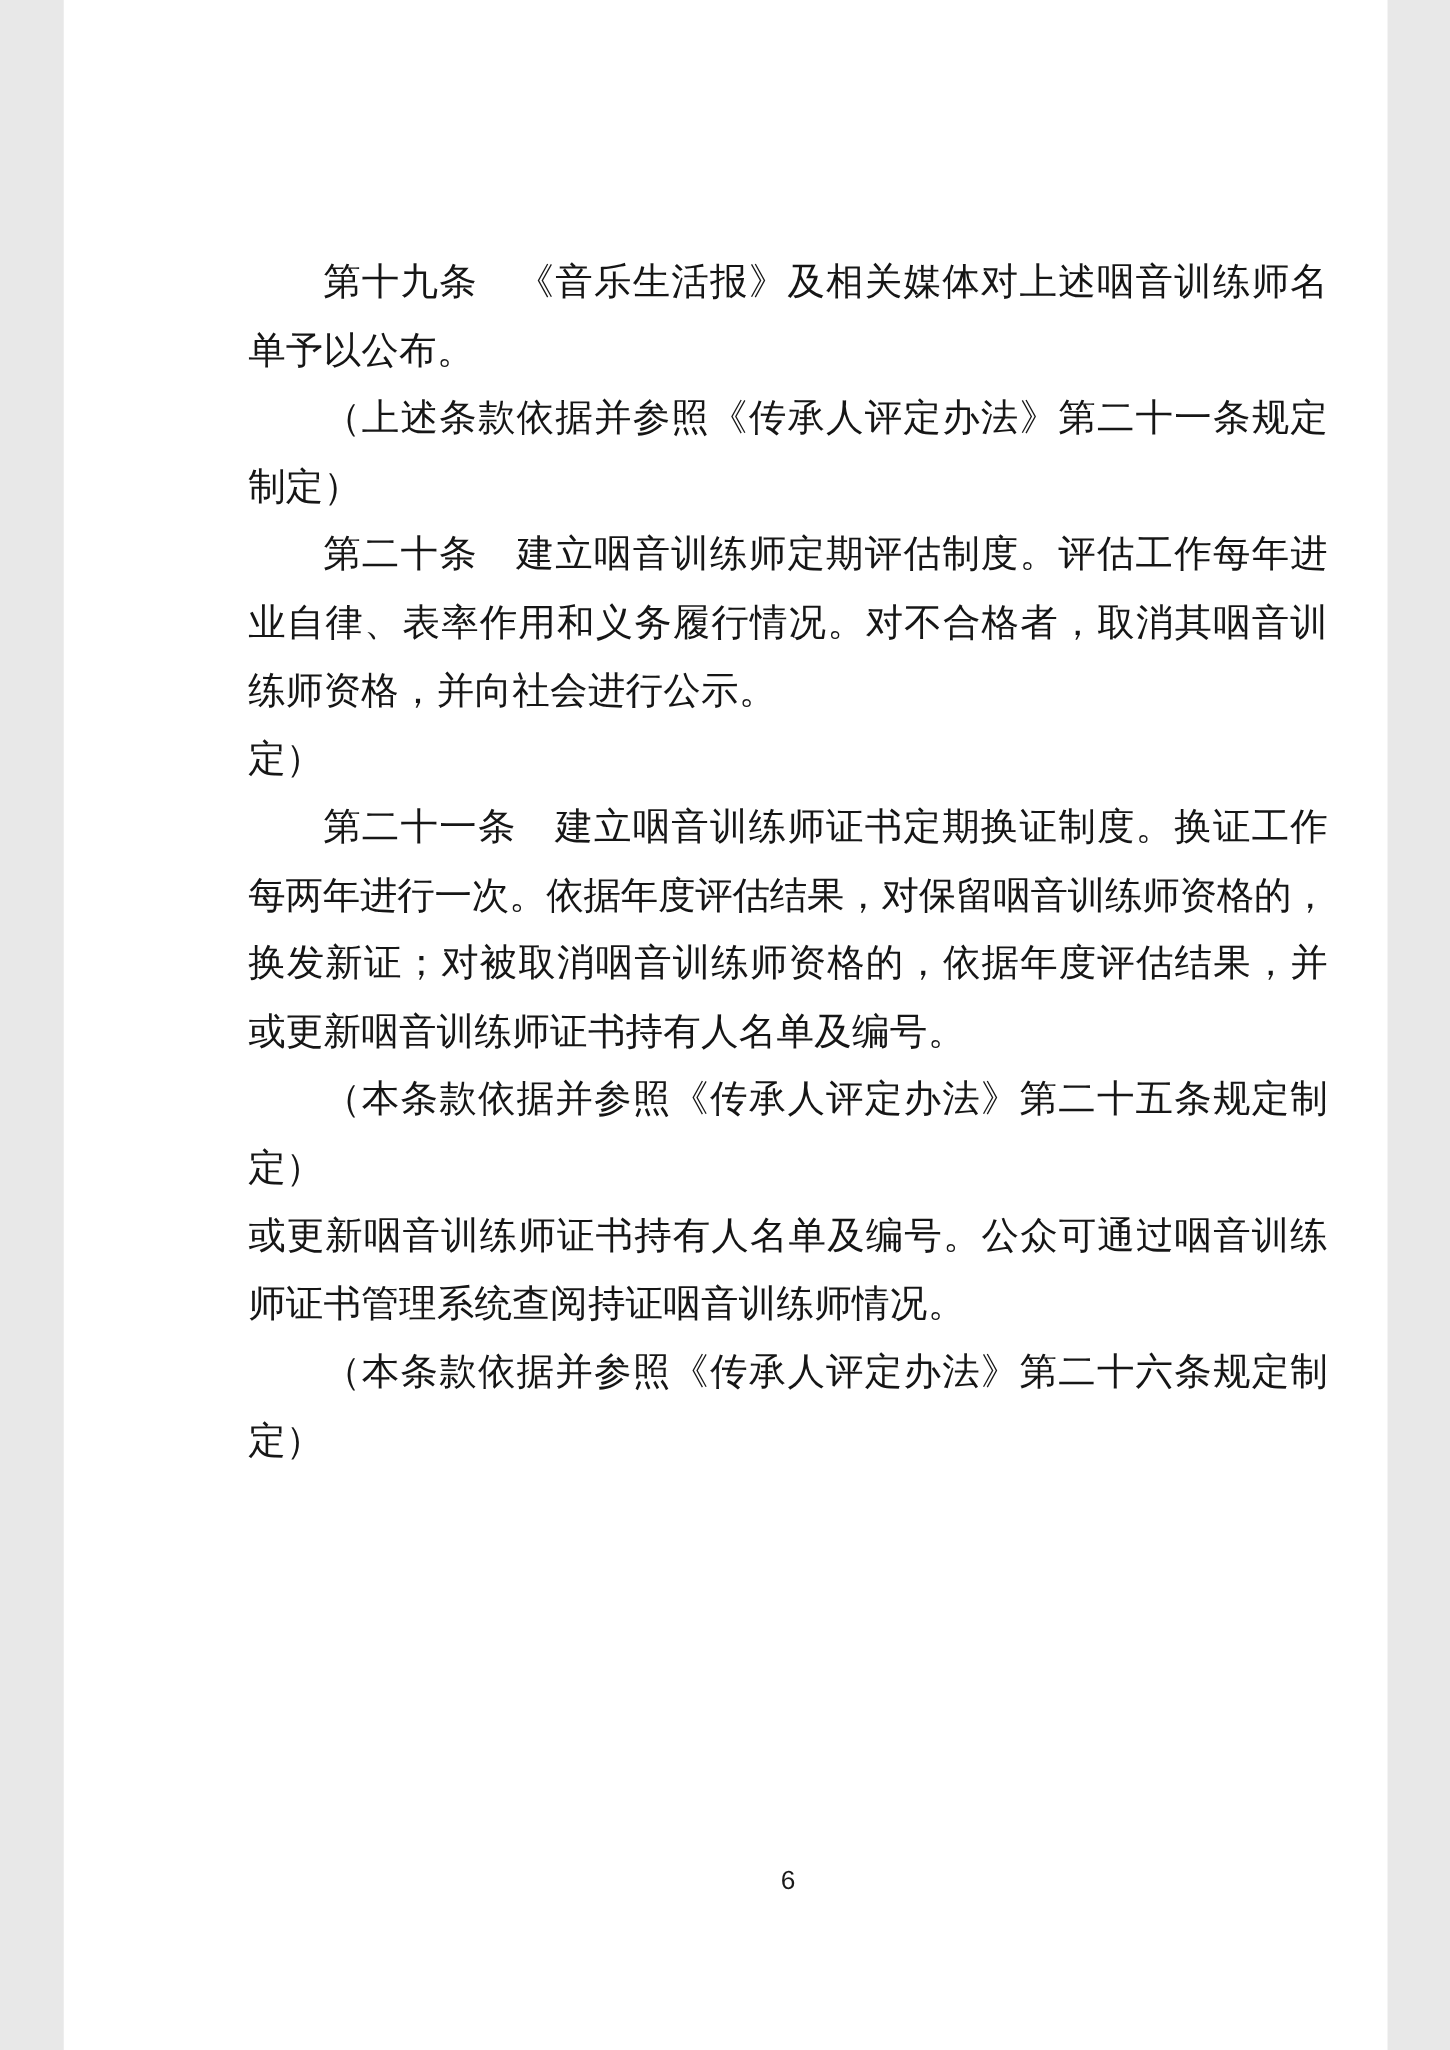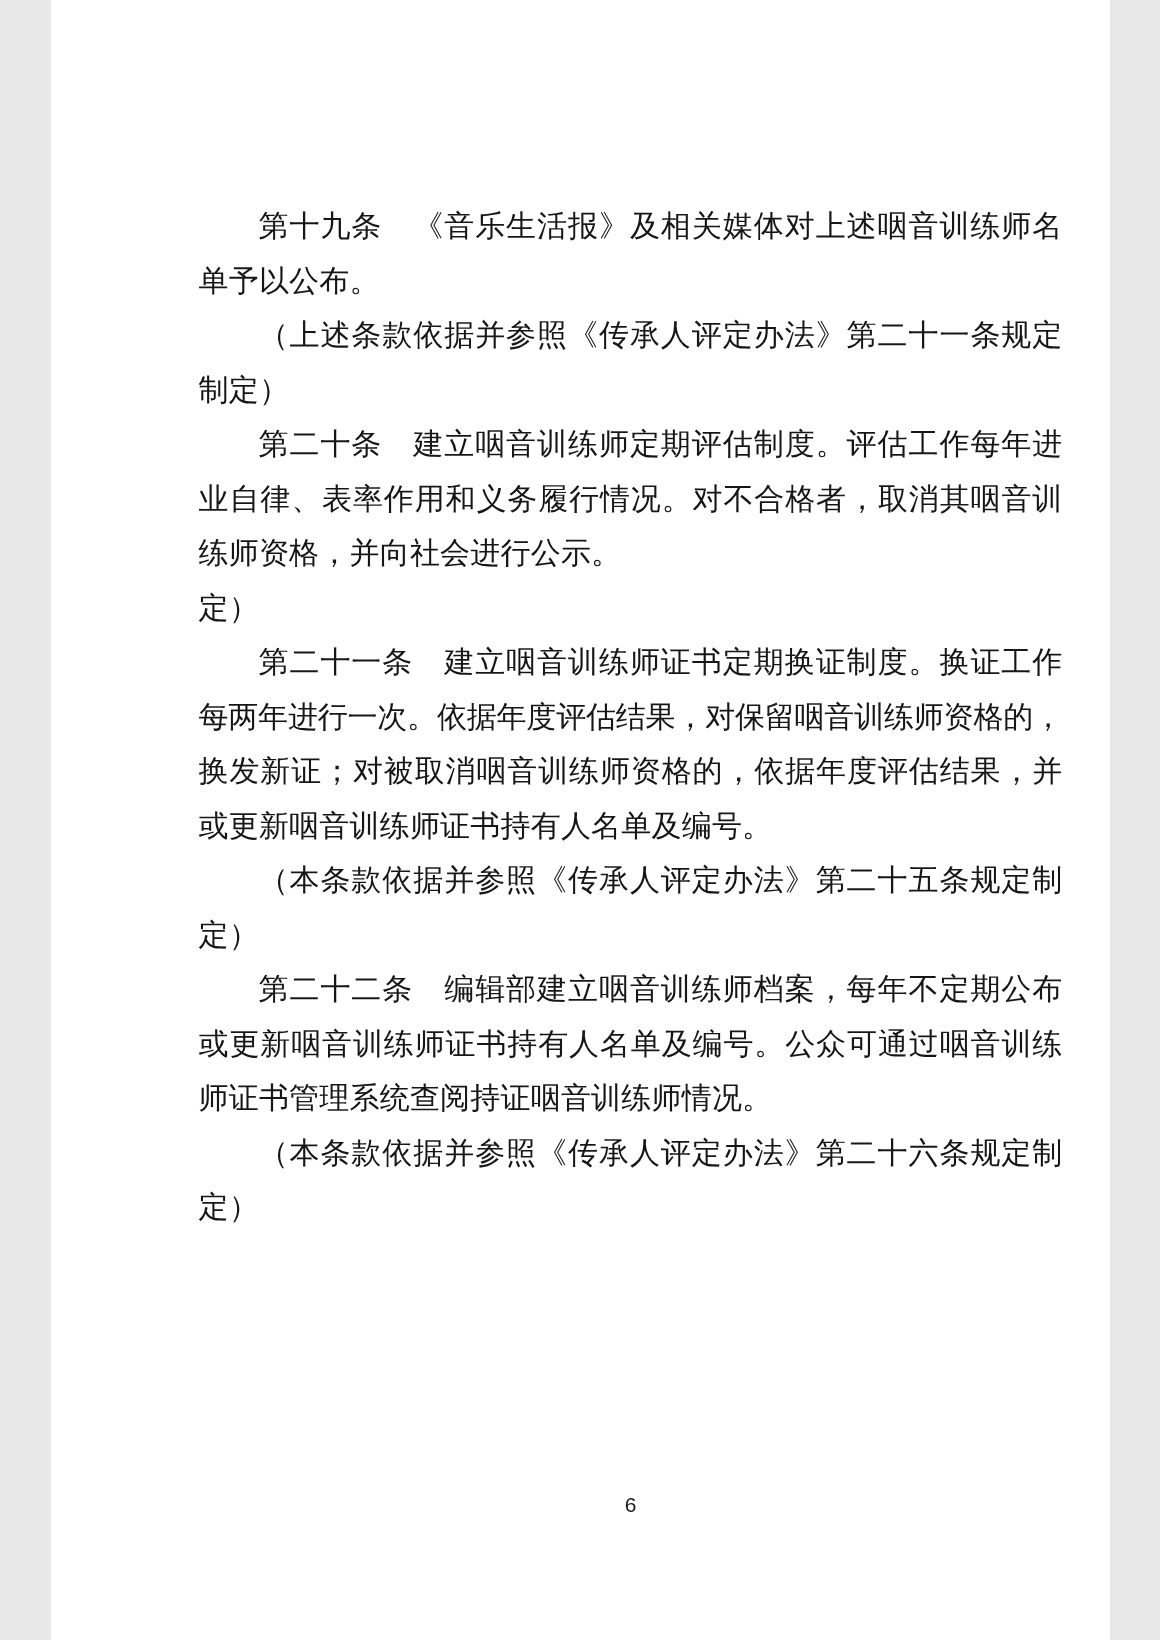--- a/index.html
+++ b/index.html
@@ -77,21 +77,20 @@
     <div class="line fill indent">第二十条　建立咽音训练师定期评估制度。评估工作每年进</div>
     <div class="line fill">业自律、表率作用和义务履行情况。对不合格者，取消其咽音训</div>
     <div class="line end">练师资格，并向社会进行公示。</div>
     <div class="line end">定）</div>
     <div class="line fill indent">第二十一条　建立咽音训练师证书定期换证制度。换证工作</div>
     <div class="line fill tight">每两年进行一次。依据年度评估结果，对保留咽音训练师资格的，</div>
     <div class="line fill">换发新证；对被取消咽音训练师资格的，依据年度评估结果，并</div>
     <div class="line end">或更新咽音训练师证书持有人名单及编号。</div>
     <div class="line fill indent">（本条款依据并参照《传承人评定办法》第二十五条规定制</div>
     <div class="line end">定）</div>
-    <div class="line fill indent">第二十二条　编辑部建立咽音训练师档案，每年不定期公布</div>
     <div class="line fill">或更新咽音训练师证书持有人名单及编号。公众可通过咽音训练</div>
     <div class="line end">师证书管理系统查阅持证咽音训练师情况。</div>
     <div class="line fill indent">（本条款依据并参照《传承人评定办法》第二十六条规定制</div>
     <div class="line end">定）</div>
   </div>
 
   <div class="page-footer">
     <span class="page-number">6</span>
   </div>
 

